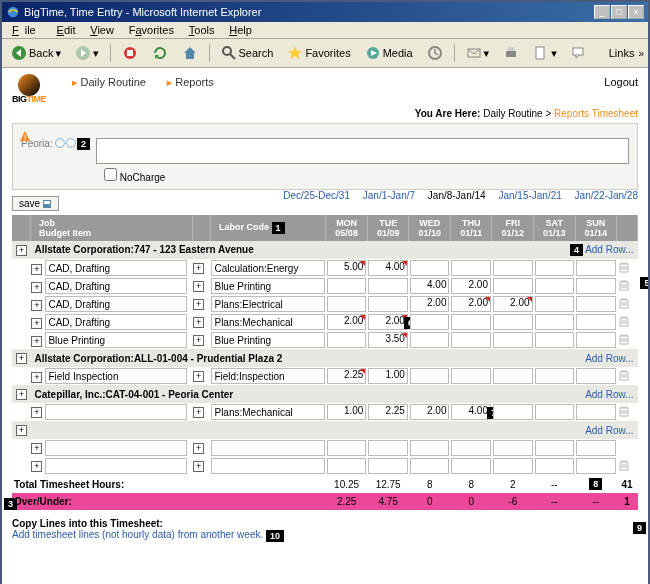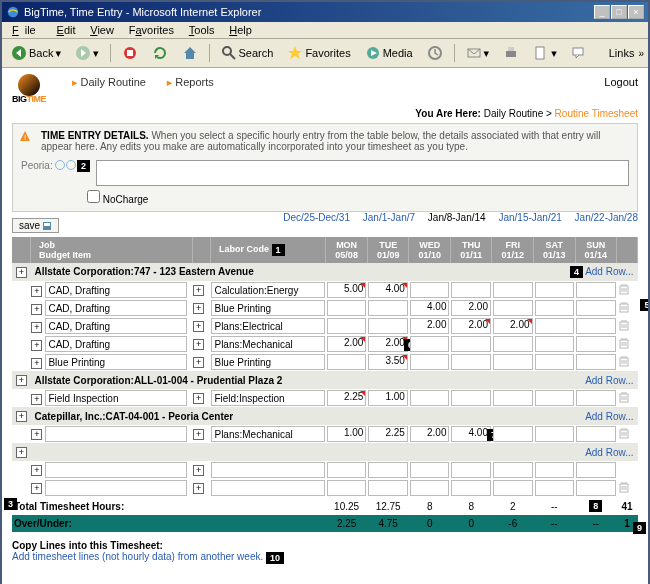--- a/index.html
+++ b/index.html
@@ -32,40 +32,40 @@
 .breadcrumb .curr { color: #f58b1f; }
 .infobox { border: 1px solid #ccc; background: #f4f4f0; padding: 6px 8px; margin-top: 4px; position: relative; }
 .infobox-title { font-weight: bold; font-size: 10px; }
 .infobox-text { font-size: 10px; color: #555; }
 .info-icon { position: absolute; left: 6px; top: 6px; width: 12px; height: 12px; }
 .infobox-content { margin-left: 20px; }
 .notes-row { display: flex; align-items: flex-start; margin-top: 8px; }
 .notes-label { font-size: 10px; color: #777; width: 34px; }
 .note-nav { width: 10px; height: 10px; border-radius: 50%; border: 1px solid #87b5e0; display: inline-block; margin-right: 1px; cursor: pointer; }
 .notes-ta { flex: 1; height: 26px; border: 1px solid #999; font-size: 10px; margin-left: 6px; resize: none; }
-.nocharge-row { margin-left: 66px; margin-top: 4px; font-size: 10px; }
+.nocharge-row { margin-left: 83px; margin-top: 4px; font-size: 10px; }
 .save-btn { border: 1px solid #999; background: #f4f4f0; padding: 1px 6px; font-size: 10px; cursor: pointer; margin-top: 6px; display: inline-flex; align-items: center; gap: 2px; }
 .weekbar { float: right; font-size: 10px; }
 .weekbar a { color: #2a5db0; margin-left: 10px; text-decoration: none; cursor: pointer; }
 .weekbar .active-wk { color: #000; font-weight: normal; }
 .grid { width: 100%; border-collapse: collapse; margin-top: 4px; table-layout: fixed; }
 .grid th { background: #9a9a9a; color: #fff; font-size: 9px; font-weight: bold; padding: 3px 2px; text-align: center; border-right: 1px solid #b5b5b5; }
 .grid th.left { text-align: left; padding-left: 8px; }
 .grid td { padding: 1px; font-size: 10px; vertical-align: middle; }
 .grid .group-row td { background: #e8e8e3; padding: 3px 4px; font-size: 10px; }
 .grid .group-row .addrow { float: right; color: #2a5db0; cursor: pointer; font-size: 10px; }
 .expand-btn { width: 11px; height: 11px; border: 1px solid #666; background: #fff; display: inline-block; text-align: center; line-height: 9px; font-size: 9px; cursor: pointer; margin-right: 3px; vertical-align: middle; }
 .cell-input { width: 100%; border: 1px solid #bbb; font-size: 10px; padding: 1px 2px; height: 16px; }
 .day-cell { width: 100%; border: 1px solid #bbb; height: 16px; font-size: 10px; text-align: right; padding-right: 2px; position: relative; background: #fff; }
 .flag { position: absolute; top: 0; right: 0; width: 0; height: 0; border-left: 5px solid transparent; border-top: 5px solid #d22; }
 .del-icon { width: 12px; height: 12px; cursor: pointer; opacity: 0.6; }
 .totals-row td { font-size: 10px; padding: 3px 2px; }
 .totals-row .lbl { font-weight: bold; }
 .totals-row .val { text-align: center; }
-.totals-row.ov td { background: #0f766e; }
+.totals-row.ov td { background: #ec4899; }
 .copysec { margin-top: 8px; font-size: 10px; }
 .copysec .hdr { font-weight: bold; }
 .copysec a { color: #2a5db0; display: block; text-decoration: none; }
 .callout { display: inline-block; background: #000; color: #fff; font-weight: bold; font-size: 9px; padding: 0 4px; line-height: 12px; vertical-align: middle; }
 .col-exp { width: 16px; }
 .col-job { width: 140px; }
 .col-lcexp { width: 16px; }
 .col-lc { width: 100px; }
 .col-day { width: 36px; }
 .col-del { width: 18px; }
@@ -183,32 +183,28 @@
       <div class="navlinks">
         <a><span class="arrow">▸</span><span>Daily Routine</span></a>
         <a><span class="arrow">▸</span><span>Reports</span></a>
       </div>
       <div class="logout">Logout</div>
     </div>
 
     <div class="breadcrumb">
       <b>You Are Here:</b>
       <span>Daily Routine</span> &gt;
-      <span class="curr">Routine Timesheet</span>
+      <span class="curr">Reports Timesheet</span>
     </div>
 
     <div class="infobox">
       <svg class="info-icon" viewBox="0 0 12 12">
           <path d="M6 1 L11 11 L1 11 Z" fill="#f58b1f"></path>
           <text x="6" y="10" font-size="8" text-anchor="middle" fill="#fff">!</text>
         </svg>
-      <div class="infobox-content">
-        <span class="infobox-title">TIME ENTRY DETAILS.</span>
-        <span class="infobox-text">When you select a specific hourly entry from the table below, the details associated with that entry will appear here. Any edits you make are automatically incorporated into your timesheet as you type.</span>
-      </div>
       <div class="notes-row">
         <span class="notes-label">Peoria:</span>
         <span class="note-nav"></span>
         <span class="note-nav"></span>
         <span class="callout">2</span>
         <textarea class="notes-ta" value="" style=""></textarea>
       </div>
       <div class="nocharge-row">
         <input type="checkbox" style="">
         <span>NoCharge</span>

